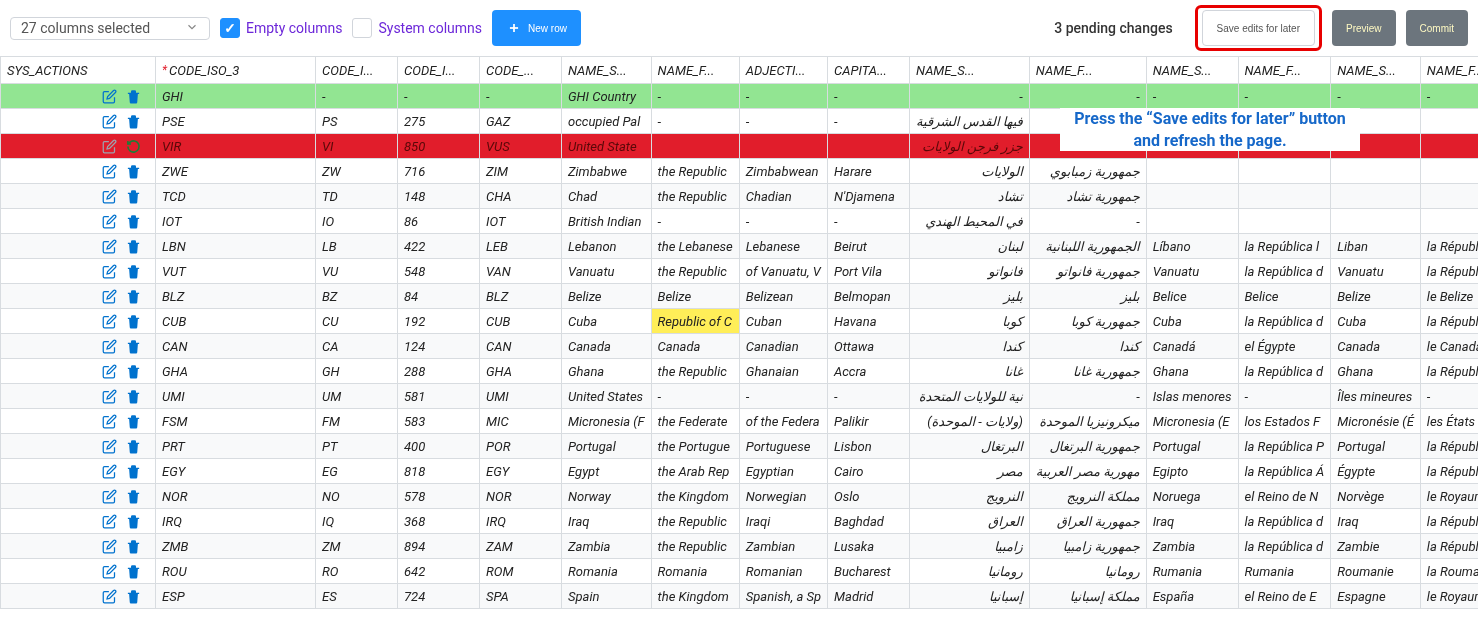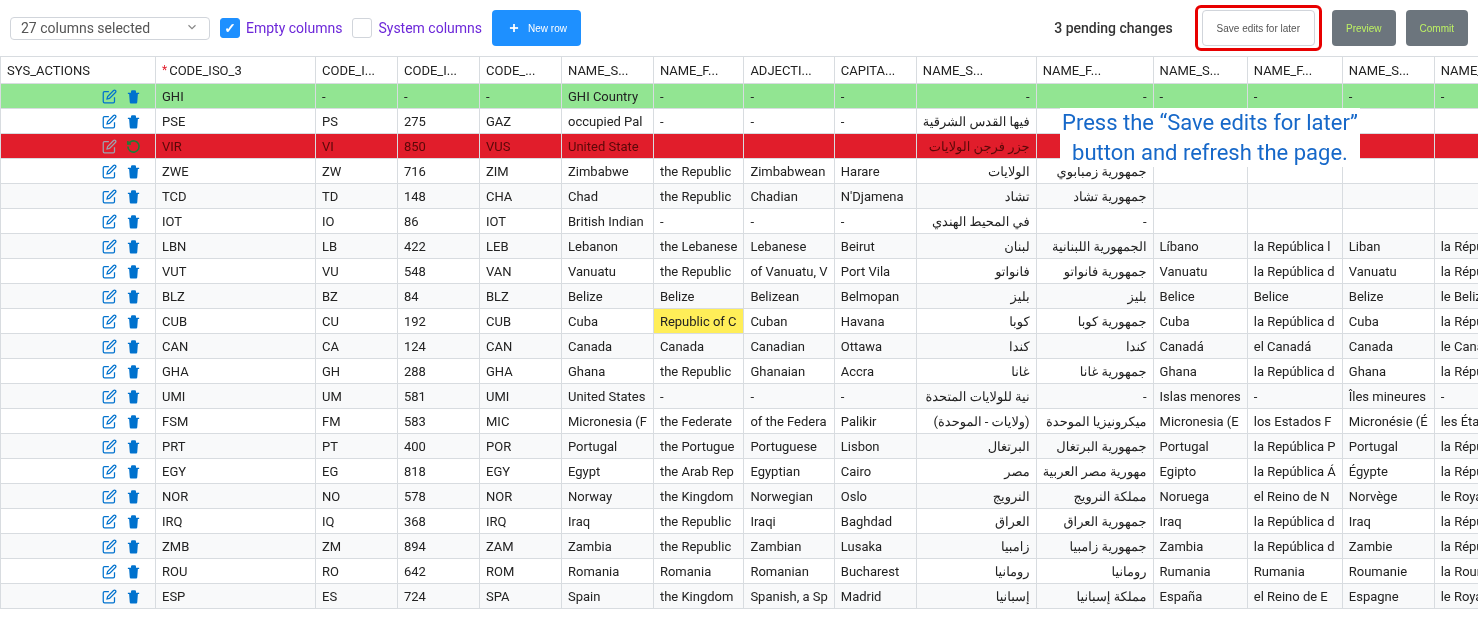--- a/index.html
+++ b/index.html
@@ -19,28 +19,28 @@
   .page{width:1478px;height:631px;overflow:hidden;position:relative;background:#fff;}
   .toolbar{display:flex;align-items:center;height:56px;padding:0 10px;gap:10px;}
   .dropdown{display:flex;align-items:center;justify-content:space-between;border:1px solid var(--lightgrey);border-radius:4px;padding:0 10px;height:23px;width:200px;color:#555;cursor:pointer;}
   .chev{font-size:16px;color:#888;}
   .chk{display:flex;align-items:center;gap:6px;color:#6d28d9;}
   .chk-box{width:20px;height:20px;border:1px solid var(--lightgrey);border-radius:3px;display:flex;align-items:center;justify-content:center;background:#fff;}
   .chk-box.checked{background:var(--blue);border-color:var(--blue);}
   .chk-box.checked::after{content:"✓";color:#fff;font-size:14px;font-weight:bold;}
   .btn{display:inline-flex;align-items:center;gap:6px;border:none;border-radius:4px;padding:0 14px;height:36px;font-size:10px;cursor:pointer;}
   .btn.primary{background:var(--blue);color:#fff;}
-  .btn.grey{background:#6C757D;color:#bef264;}
+  .btn.grey{background:#6C757D;color:#fef9c3;}
   .btn.outline{background:#fff;border:1px solid var(--lightgrey);color:#555;}
   .spacer{flex:1;}
   .pending{color:#333;font-weight:500;margin-right:12px;}
   .save-highlight{border:3px solid #E80000;border-radius:6px;padding:2px 4px;display:inline-flex;}
-  .annotation{position:absolute;top:108px;left:1060px;width:300px;text-align:center;color:#1668C9;font-size:22px;font-weight:400;background:#fff;line-height:1.35;z-index:50;}
+  .annotation{position:absolute;top:108px;left:1060px;width:300px;text-align:center;color:#1668C9;font-size:16px;font-weight:700;background:#fff;line-height:1.35;z-index:50;}
   .grid-wrap{width:100%;height:calc(631px - 56px);overflow:hidden;position:relative;}
-  .grid-scroll{width:100%;height:100%;overflow:auto;}
+  .grid-scroll{width:100%;height:100%;overflow:auto;font-style:italic;}
   table{border-collapse:collapse;table-layout:fixed;width:max-content;}
   th,td{border:1px solid var(--hdr-border);height:25px;padding:0 6px;font-size:13px;white-space:nowrap;overflow:hidden;text-overflow:ellipsis;text-align:left;vertical-align:middle;}
   thead th{background:#fff;font-weight:400;color:#222;position:sticky;top:0;z-index:5;height:27px;}
   tbody tr.alt td{background:var(--row-alt);}
   tbody tr.new td{background:var(--green);}
   tbody tr.deleted td{background:var(--red);color:#5A0808;margin-left:31px;}
   td.edited{background:var(--yellow)!important;margin-left:16px;}
   col.c-actions{width:155px;}
   col.c-iso3{width:160px;}
   col.c-iso2{width:82px;}
@@ -480,21 +480,21 @@
               <td>CA</td>
               <td>124</td>
               <td>CAN</td>
               <td>Canada</td>
               <td>Canada</td>
               <td>Canadian</td>
               <td>Ottawa</td>
               <td class="rtl">كندا</td>
               <td class="rtl">كندا</td>
               <td>Canadá</td>
-              <td>el Canadá</td>
+              <td>el Égypte</td>
               <td>Canada</td>
               <td>le Canada</td>
             </tr>
             <tr>
               <td>
                 <div class="actions-cell">
                   <span class="ico">
                     <svg width="15" height="15" viewBox="0 0 24 24" fill="none" stroke="#0072CE" stroke-width="2">
                       <path d="M11 4H4a2 2 0 0 0-2 2v14a2 2 0 0 0 2 2h14a2 2 0 0 0 2-2v-7"></path>
                       <path d="M18.5 2.5a2.1 2.1 0 0 1 3 3L12 15l-4 1 1-4 9.5-9.5z"></path>

